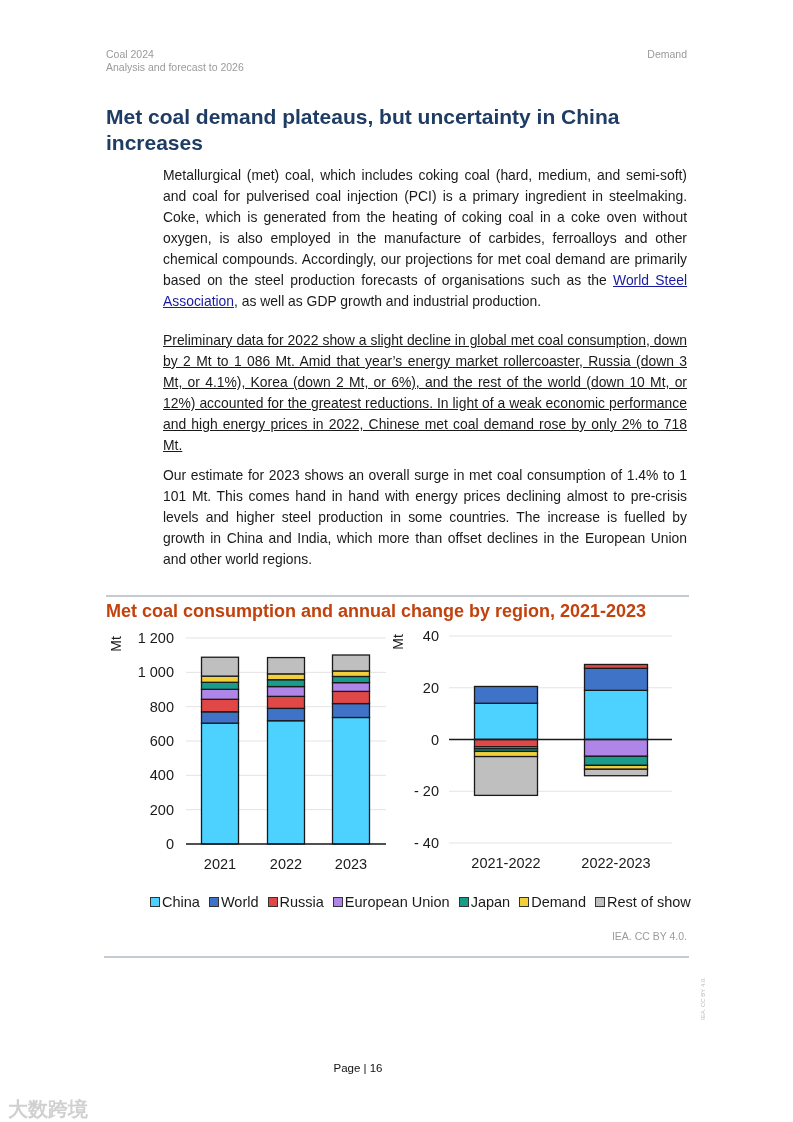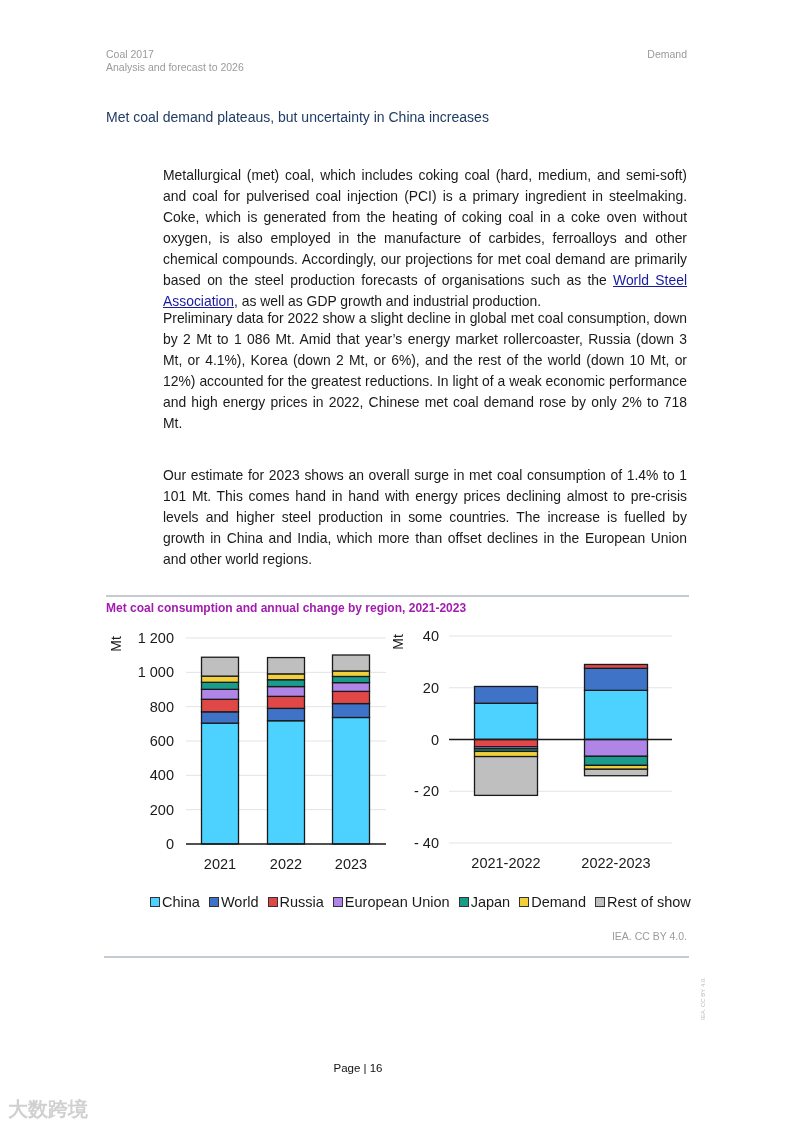--- a/index.html
+++ b/index.html
@@ -1,41 +1,41 @@
 <!DOCTYPE html>
 <html><head>
 <meta charset="utf-8">
 <style>
   html, body { margin:0; padding:0; background:#fff; }
   body { width:793px; height:1122px; position:relative; font-family:"Liberation Sans", sans-serif; color:#1a1a1a; overflow:hidden; }
   .hdr-left { position:absolute; left:106px; top:48px; font-size:10.5px; color:#9a9a9a; line-height:13px; }
   .hdr-right { position:absolute; right:106px; top:48px; font-size:10.5px; color:#9a9a9a;margin-left:40px; }
-  h1 { position:absolute; left:106px; top:104px; width:560px; margin:0; font-size:14px; line-height:26px; color:#1f3c64; font-weight:normal; }
+  h1 { position:absolute; left:106px; top:104px; width:560px; margin:0; font-size:21px; line-height:26px; color:#1f3c64; font-weight:bold; }
   .body-text { position:absolute; left:163px; width:524px; font-size:13.9px; line-height:21px; text-align:justify; color:#1a1a1a; }
   .body-text a { color:#1a1aa0; text-decoration:underline; }
   #p1 { top:165px; }
-  #p2 { top:308px; }
+  #p2 { top:330px;text-decoration:underline; }
   #p3 { top:465px; }
   .fig-top { position:absolute; left:106px; top:595px; width:583px; height:2px; background:#c6cbd3; }
-  .fig-title { position:absolute; left:106px; top:601px; font-size:12px; font-weight:bold; color:#a21caf; }
+  .fig-title { position:absolute; left:106px; top:601px; font-size:18px; font-weight:bold; color:#c2410c; }
   .fig-bottom { position:absolute; left:104px; top:956px; width:585px; height:2px; background:#c6cbd3; }
   svg.chart { position:absolute; left:0; top:0; }
   .legend { position:absolute; left:150px; top:894px; font-size:14.5px; display:flex; gap:9px; white-space:nowrap;align-items:flex-end; }
   .legend-item { display:flex; align-items:center; gap:2px; }
   .swatch { width:8px; height:8px; border:1px solid #333; display:inline-block; }
   .credit { position:absolute; right:106px; top:930px; font-size:10.5px; color:#9a9a9a; }
   .page-num { position:absolute; left:0; width:716px; top:1062px; text-align:center; font-size:11.5px; color:#111; }
   .side-credit { position:absolute; left:700px; top:1020px; font-size:6px; color:#bbb; transform:rotate(-90deg); transform-origin:left top; white-space:nowrap; }
   .watermark { position:absolute; left:8px; top:1096px; font-size:20px; color:#d0d0d0; font-weight:bold; }
 </style>
 </head>
 <body>
 
 <div class="hdr-left">
-  <div>Coal 2017</div>
+  <div>Coal 2024</div>
   <div>Analysis and forecast to 2026</div>
 </div>
 <div class="hdr-right">Demand</div>
 
 <h1>Met coal demand plateaus, but uncertainty in China increases</h1>
 
 <div class="body-text" id="p1">
   <span>Metallurgical (met) coal, which includes coking coal (hard, medium, and semi-soft) and coal for pulverised coal injection (PCI) is a primary ingredient in steelmaking. Coke, which is generated from the heating of coking coal in a coke oven without oxygen, is also employed in the manufacture of carbides, ferroalloys and other chemical compounds. Accordingly, our projections for met coal demand are primarily based on the steel production forecasts of organisations such as the </span><a href="#">World Steel Association</a><span>, as well as GDP growth and industrial production.</span>
 </div>
 <div class="body-text" id="p2">Preliminary data for 2022 show a slight decline in global met coal consumption, down by 2 Mt to 1 086 Mt. Amid that year’s energy market rollercoaster, Russia (down 3 Mt, or 4.1%), Korea (down 2 Mt, or 6%), and the rest of the world (down 10 Mt, or 12%) accounted for the greatest reductions. In light of a weak economic performance and high energy prices in 2022, Chinese met coal demand rose by only 2% to 718 Mt.</div>

